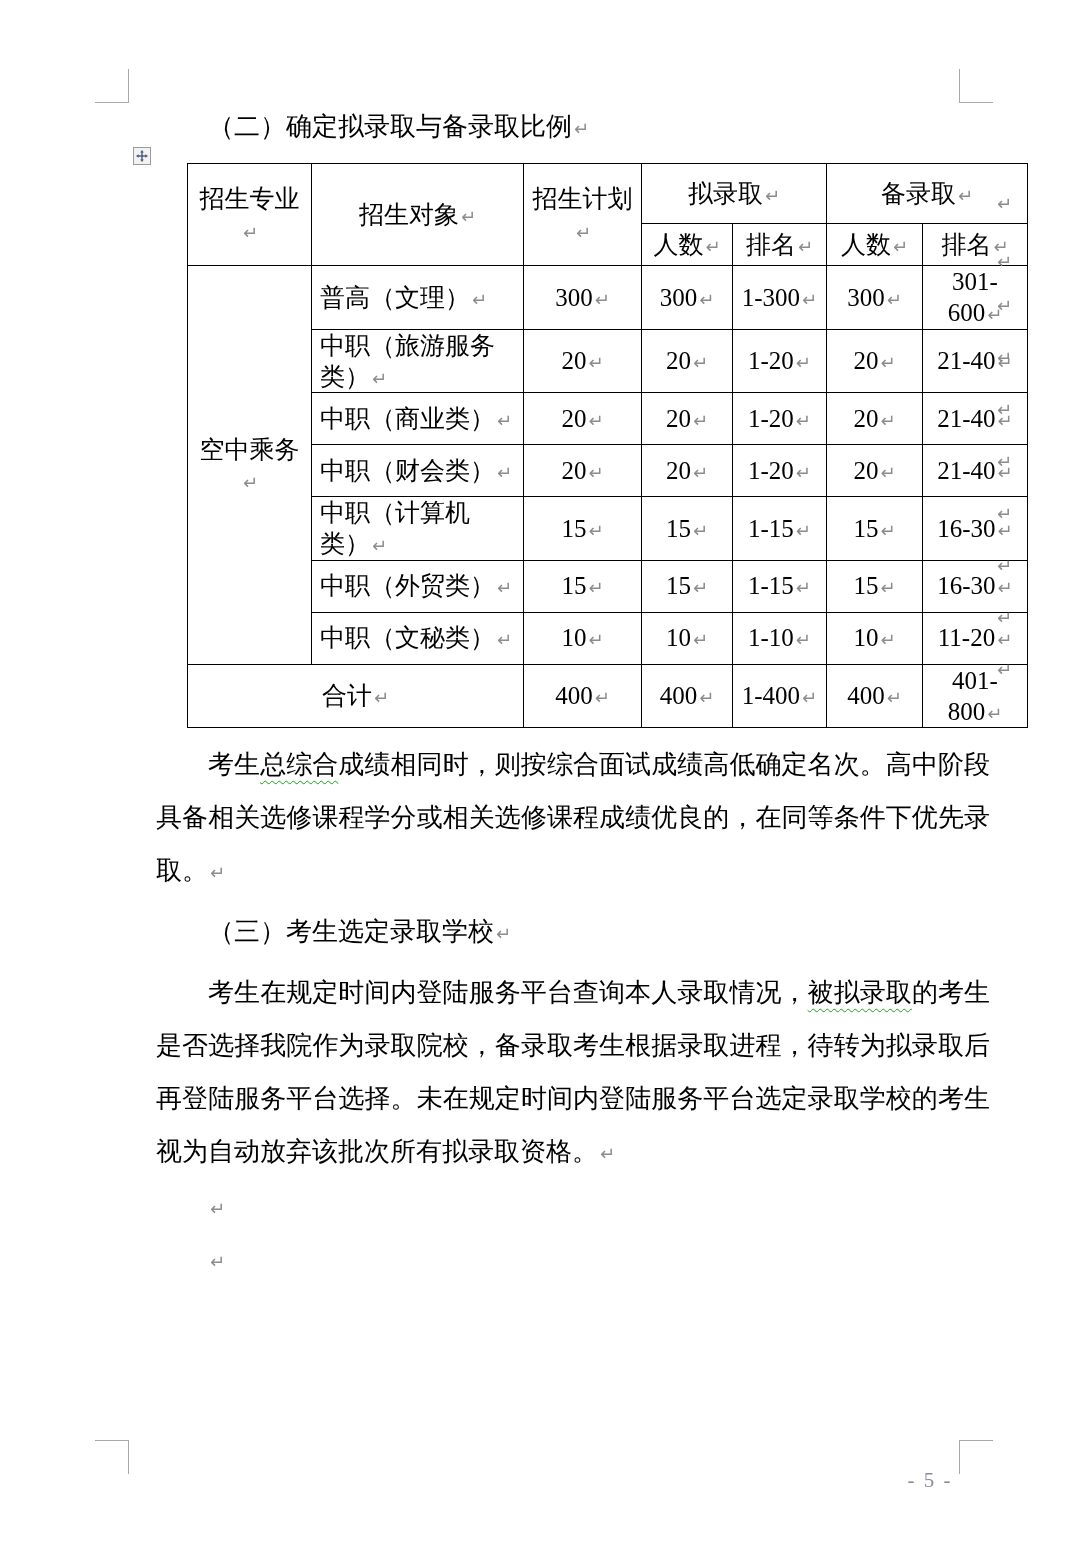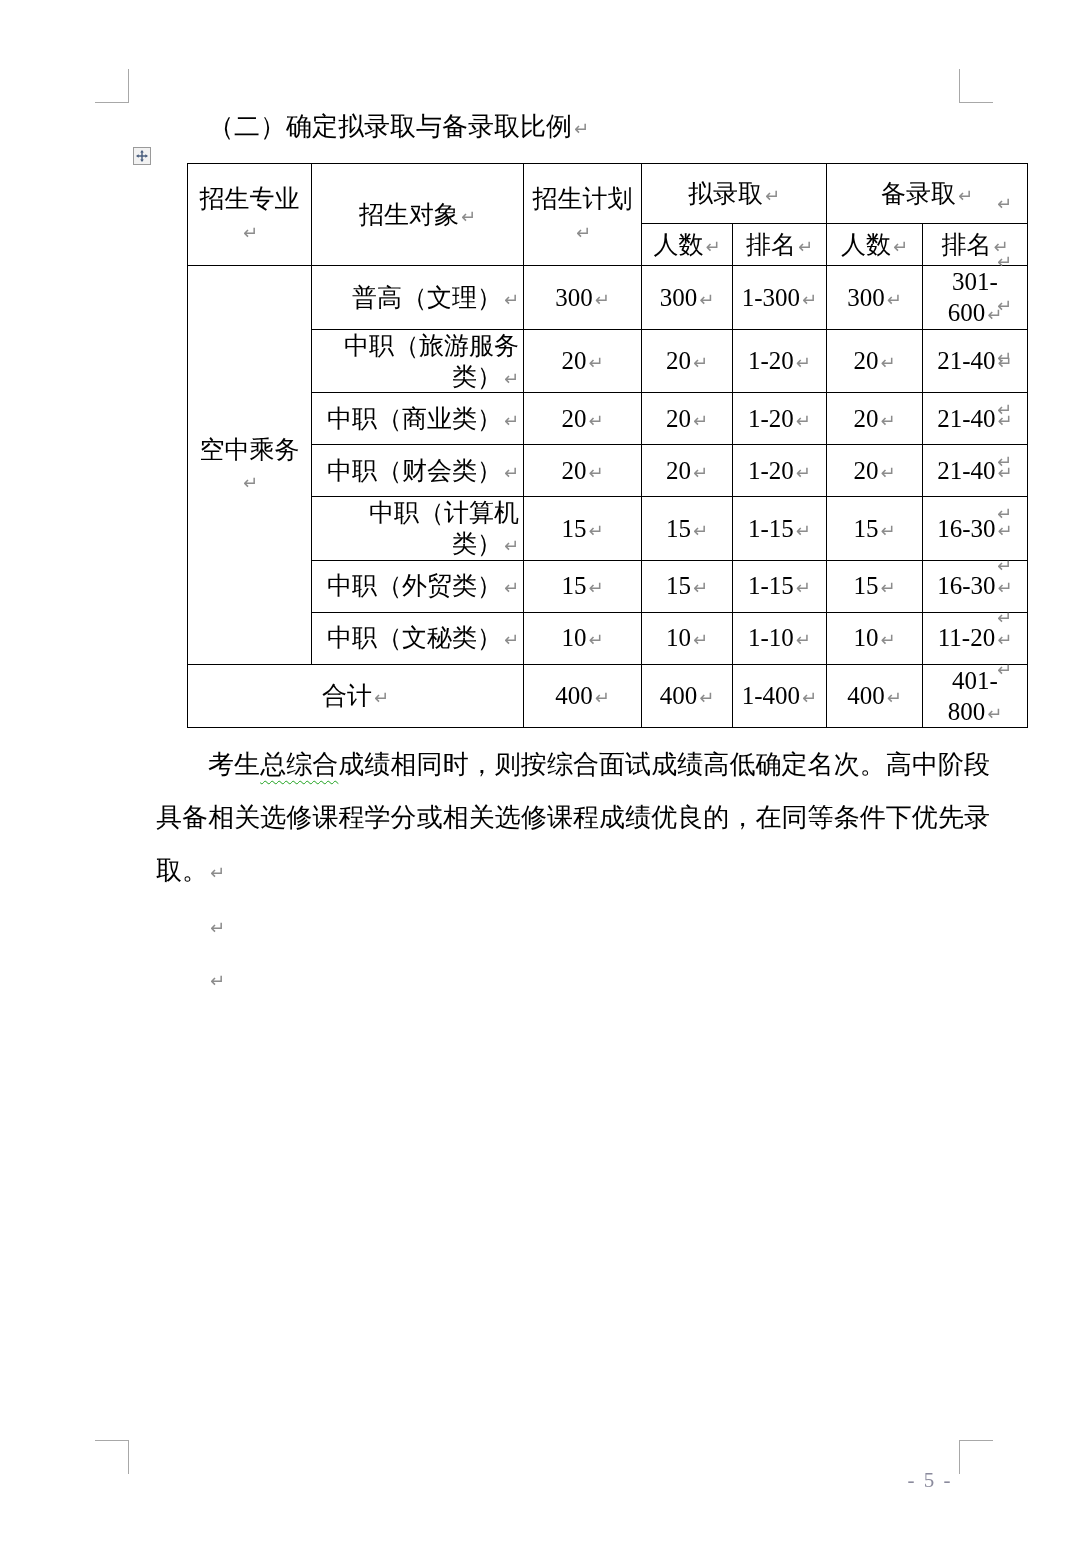--- a/index.html
+++ b/index.html
@@ -59,21 +59,21 @@
     line-height:1.25;
     table-layout:fixed;
   }
   table.adm td,table.adm th{
     border:1.5px solid #000;
     padding:0 4px;
     text-align:center;
     vertical-align:middle;
     font-weight:normal;
   }
-  table.adm td.tgt{text-align:right;padding-left:8px;}
+  table.adm td.tgt{text-align:left;padding-left:8px;}
   tr.h1{height:60px;}
   tr.h2{height:42px;}
   tr.body{height:52px;}
   .move-handle{
     position:absolute;left:-18px;top:-16px;
     width:16px;height:16px;
     border:1px solid #9a9a9a;
     background:#f2f2f2;
     display:flex;align-items:center;justify-content:center;
   }
@@ -221,21 +221,23 @@
         <span class="mk" style="top:272px">↵</span>
         <span class="mk" style="top:324px">↵</span>
         <span class="mk" style="top:376px">↵</span>
         <span class="mk" style="top:428px">↵</span>
         <span class="mk" style="top:480px">↵</span>
       </div>
     </div>
 
     <p class="para" style="margin-top:10px"><span>考生</span><span class="wavy">总综合</span><span>成绩相同时，则按综合面试成绩高低确定名次。高中阶段具备相关选修课程学分或相关选修课程成绩优良的，在同等条件下优先录取。</span><span class="mk">↵</span></p>
 
-
+    <p class="para" style="margin-top:6px"><span>（三）考生选定录取学校</span><span class="mk">↵</span></p>
+
+    <p class="para" style="margin-top:6px"><span>考生在规定时间内登陆服务平台查询本人录取情况，</span><span class="wavy">被拟录取</span><span>的考生是否选择我院作为录取院校，备录取考生根据录取进程，待转为拟录取后再登陆服务平台选择。未在规定时间内登陆服务平台选定录取学校的考生视为自动放弃该批次所有拟录取资格。</span><span class="mk">↵</span></p>
 
 
     <p class="para empty"><span class="mk">↵</span></p>
     <p class="para empty"><span class="mk">↵</span></p>
 
   </div>
 
   <div class="page-num">- 5 -</div>
 
 </div>

